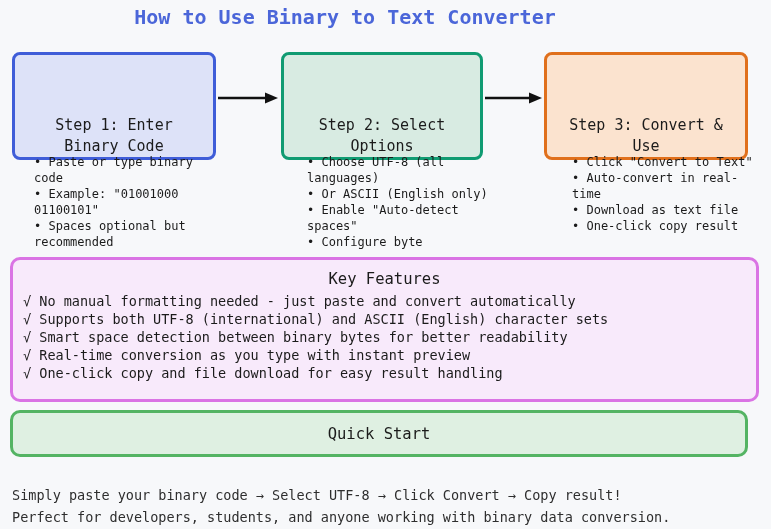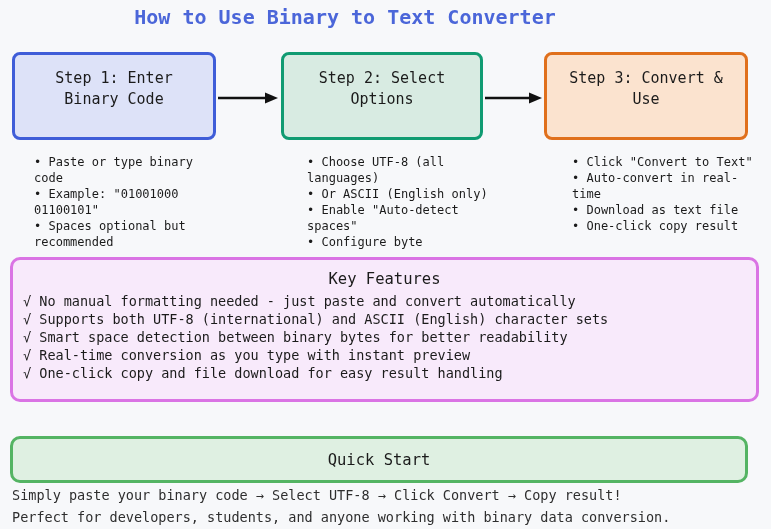--- a/index.html
+++ b/index.html
@@ -11,24 +11,24 @@
     font-family: "DejaVu Sans Mono", "Liberation Mono", monospace;
     color: var(--text_color, #1b1b1b);
   }
   .title {
     position: absolute; top: 5px; left: 0; width: 690px;
     margin: 0; text-align: center;
     font-size: 20px; font-weight: bold;
     color: var(--title_color, #4b66d9);
   }
   .step-card {
-    position: absolute; top: 52px; height: 88px;
+    position: absolute; top: 52px; height: 108px;
     box-sizing: border-box;
     border: 3px solid; border-radius: 8px;
-    display: flex; justify-content: center; align-items: flex-start;
+    display: flex; justify-content: center; align-items: flex-end;
   }
   .step-title {
     white-space: pre-line; text-align: center;
     font-size: 15px; line-height: 21px; padding-top: 13px;
   }
   .step1 { left: 12px;  width: 204px; border-color: var(--step1_border, #3f5dd8); background: var(--step1_bg, #dde2f8); }
   .step2 { left: 281px; width: 202px; border-color: var(--step2_border, #109b72); background: var(--step2_bg, #d8ebe2); }
   .step3 { left: 544px; width: 204px; border-color: var(--step3_border, #e0701c); background: var(--step3_bg, #fbe3cf); }
   .arrow { position: absolute; top: 90px; color: var(--arrow_color, #111); }
   .arrow1 { left: 218px; }
@@ -53,21 +53,21 @@
   .features-title {
     text-align: center; font-size: 15.5px;
     margin-top: 9px; line-height: 20px;
   }
   .feature-line {
     font-size: 13.5px; line-height: 18px;
     padding-left: 10px;
   }
   .features-list { margin-top: 3px; }
   .quickstart {
-    position: absolute; left: 10px; top: 436px;
+    position: absolute; left: 10px; top: 410px;
     width: 738px; height: 47px;
     box-sizing: border-box;
     border: 3px solid var(--quickstart_border, #54b463);
     background: var(--quickstart_bg, #dff0e2);
     border-radius: 10px;
     display: flex; align-items: center; justify-content: center;
     font-size: 15.5px;
     cursor: pointer;
   }
   .footer {

